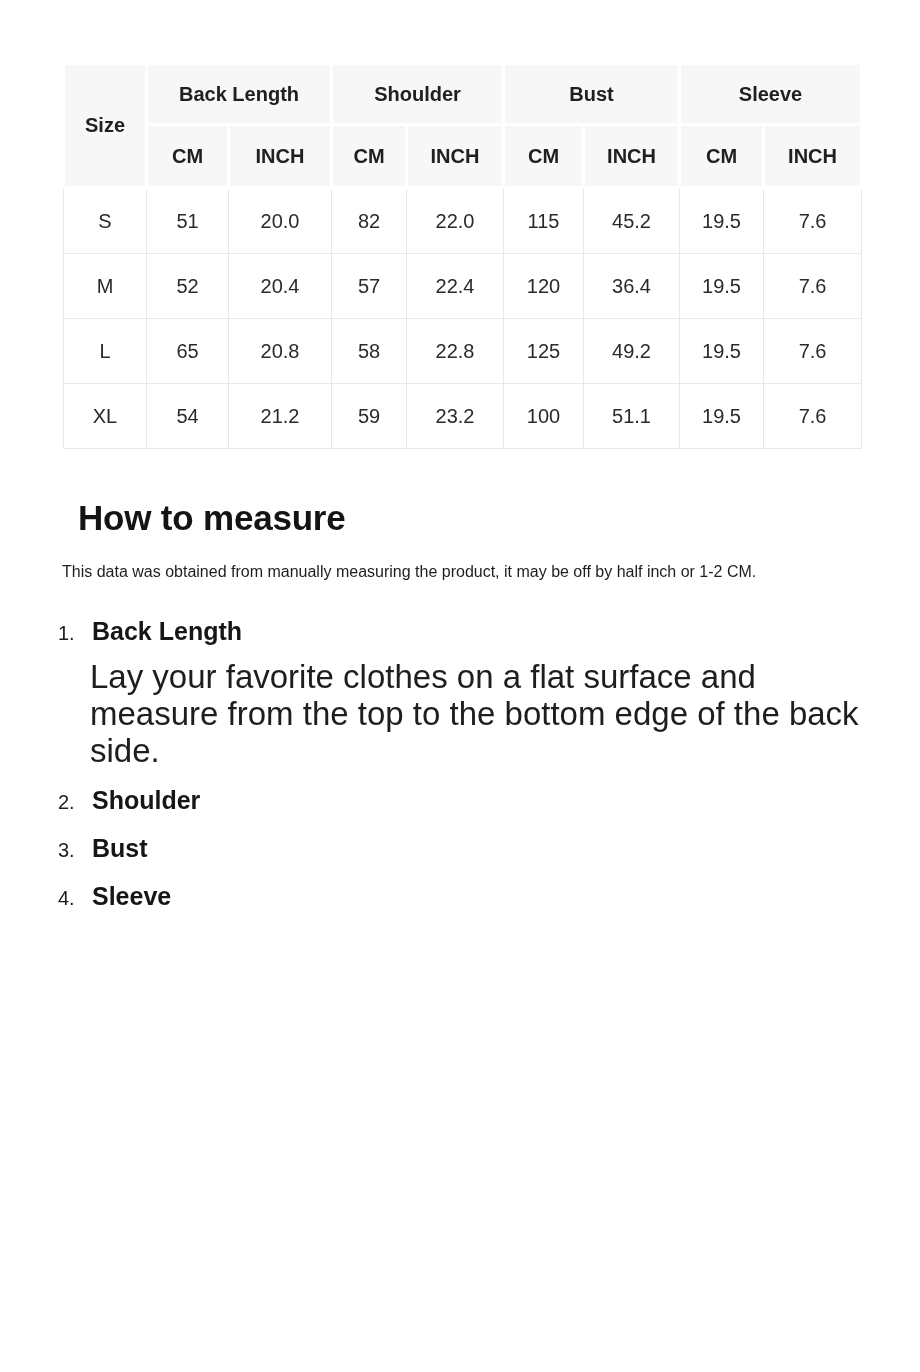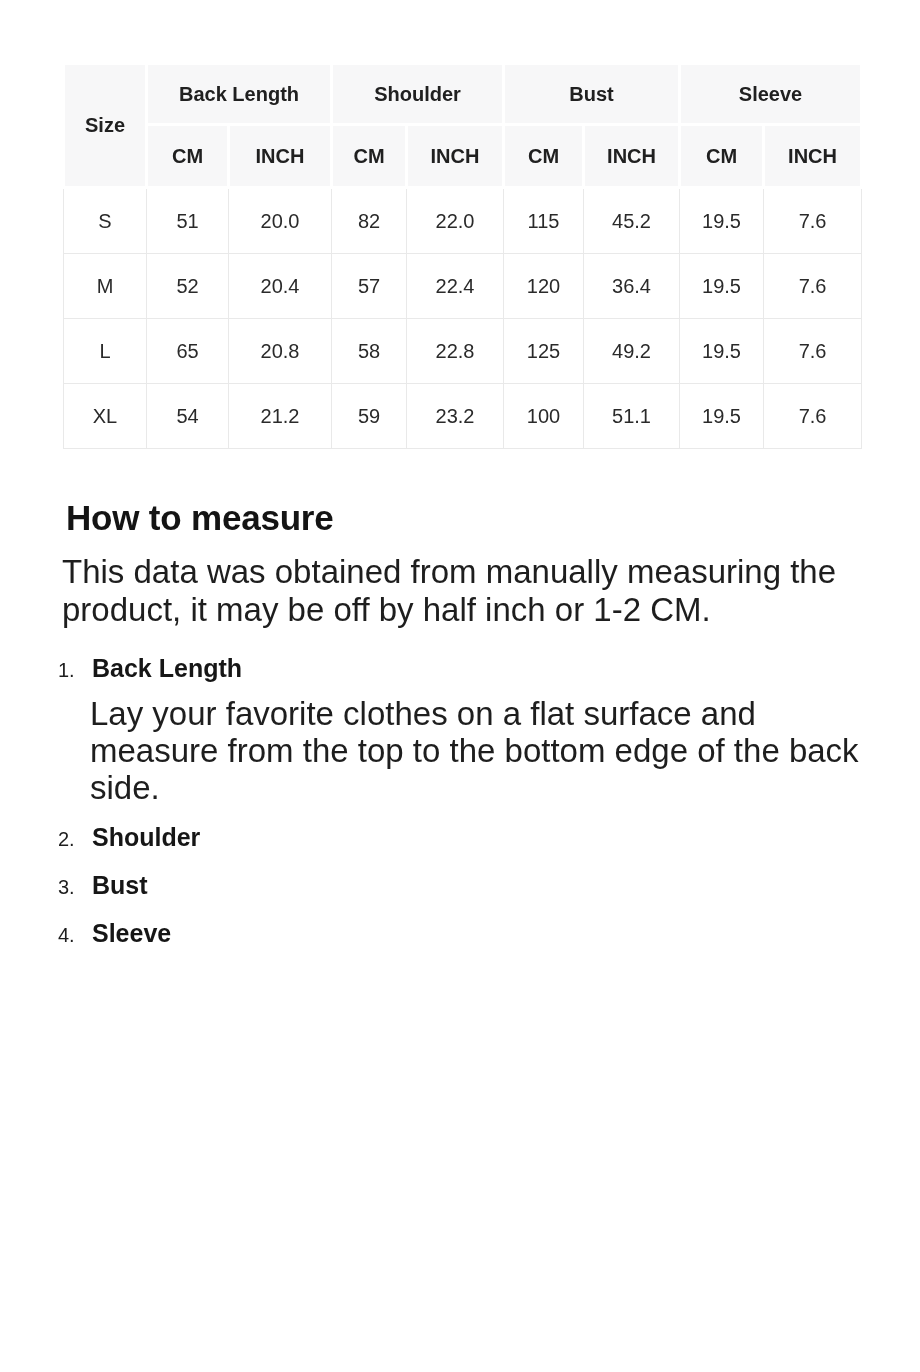--- a/index.html
+++ b/index.html
@@ -47,25 +47,25 @@
     height: 64px;
     padding: 0;
   }
 
   
   h2.howto-title {
     font-size: 35px;
     line-height: 42px;
     font-weight: 700;
     color: #141414;
-    margin: 48px 0 14px 4px;
+    margin: 48px 0 14px 16px;
     letter-spacing: -0.2px;
   }
   p.howto-intro {
-    font-size: 33px;
+    font-size: 16px;
     line-height: 37.5px;
     color: #1e1e1e;
     margin: 0 0 24px 0;
     max-width: 800px;
   }
   ol.steps {
     list-style: none;
     margin: 0;
     padding: 0;
   }

